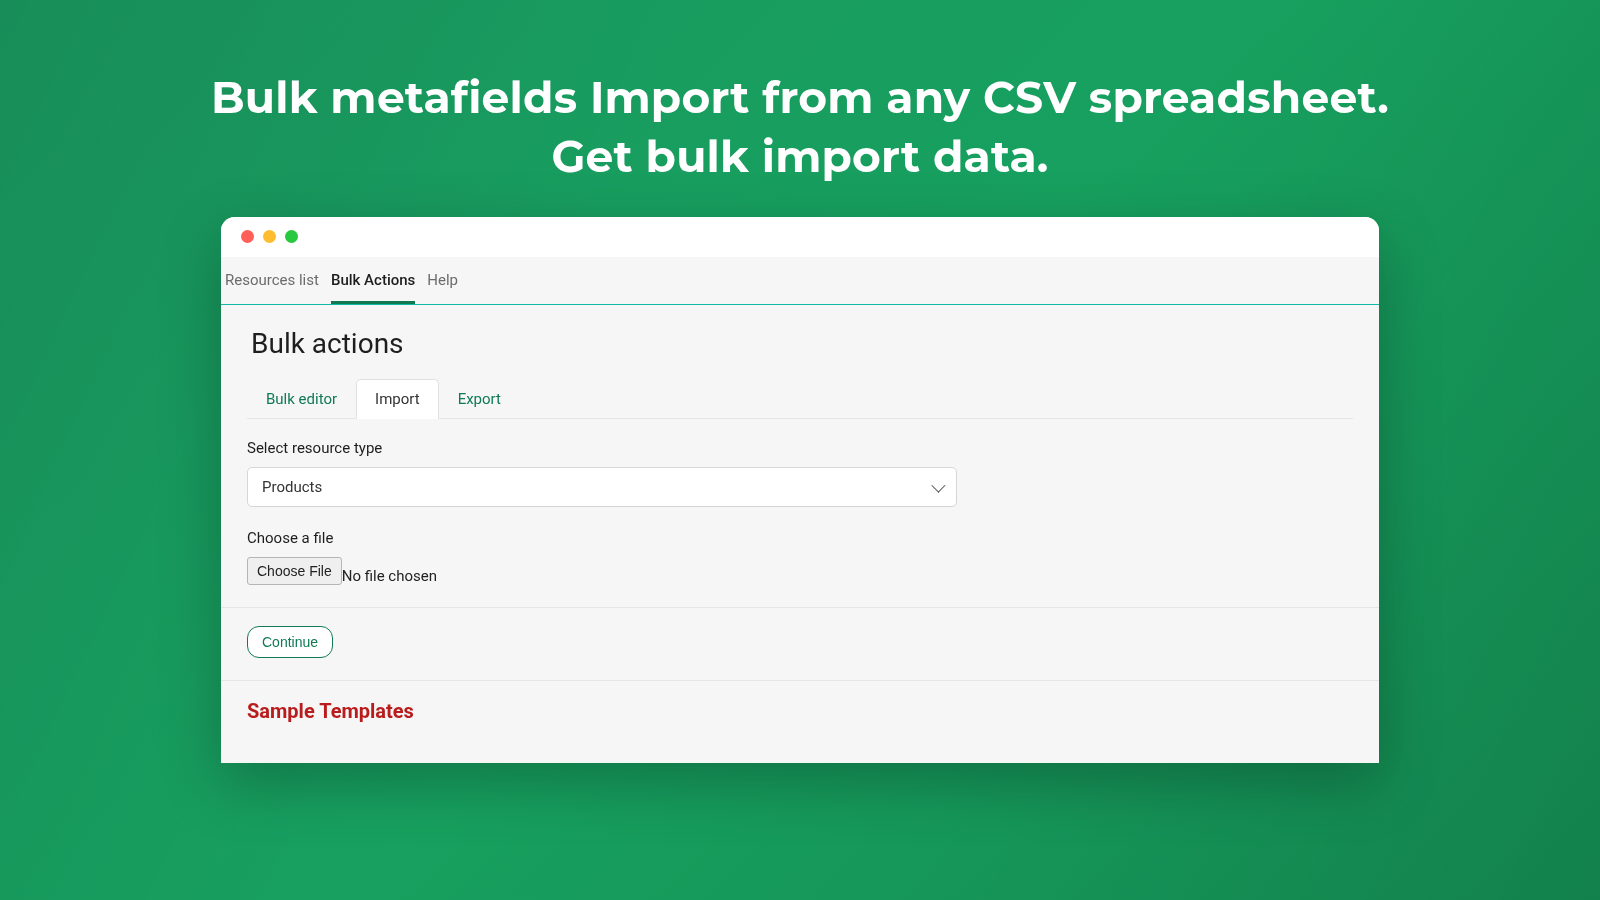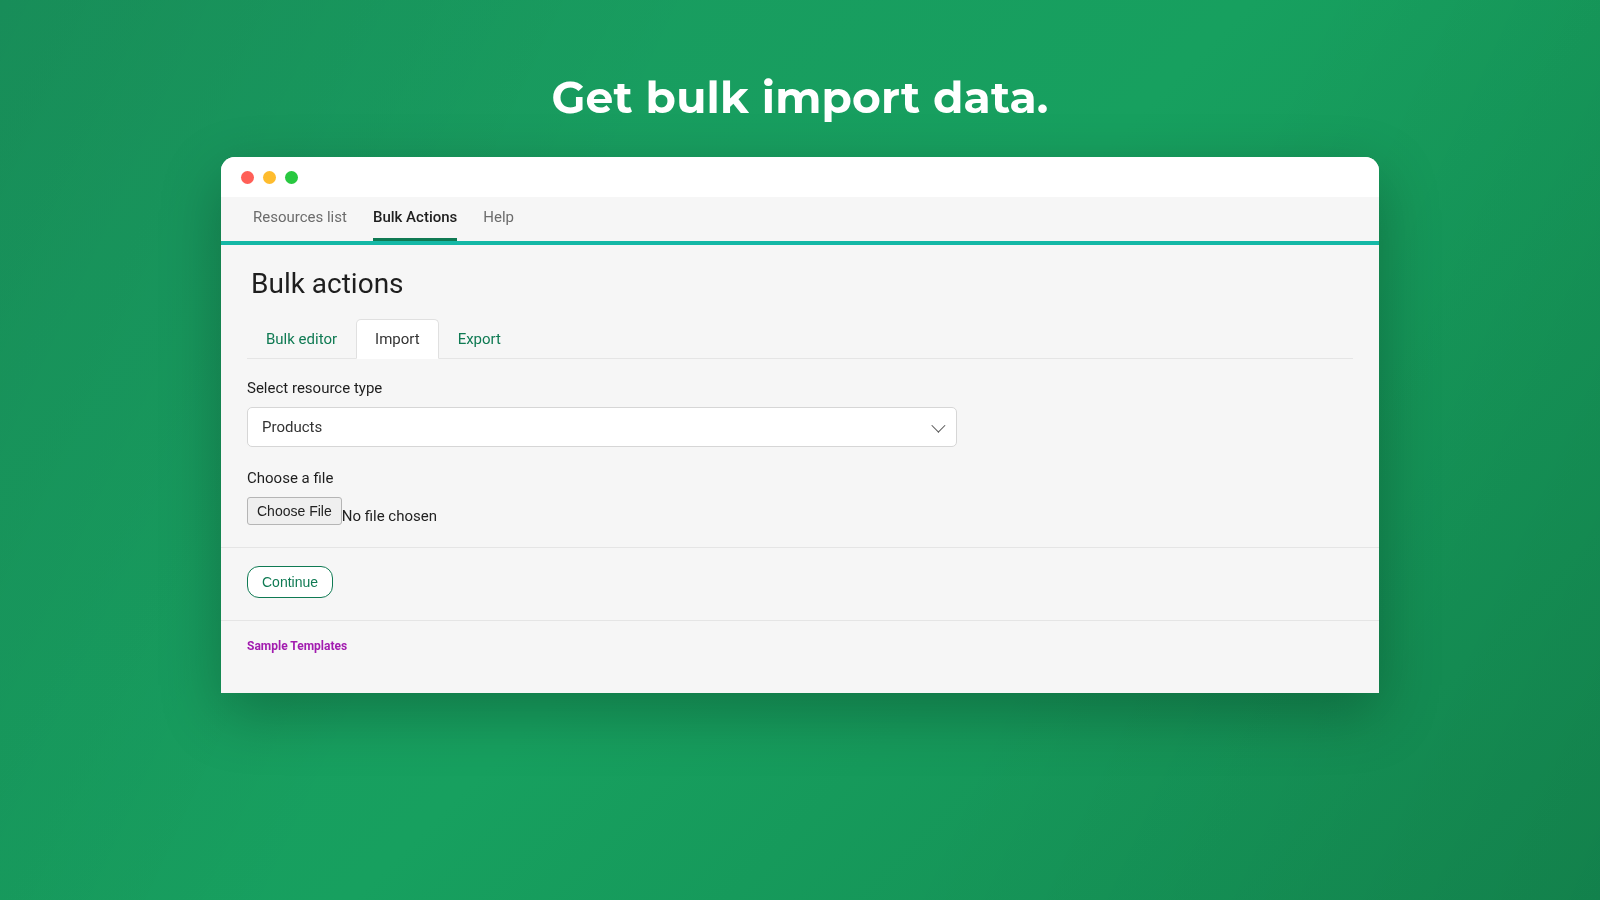--- a/index.html
+++ b/index.html
@@ -46,23 +46,23 @@
       padding-left: 20px;
       gap: 9px;
     }
     .dot { width: 13px; height: 13px; border-radius: 50%; }
     .dot.red { background: #ff5f57; }
     .dot.yellow { background: #febc2e; }
     .dot.green { background: #28c840; }
     .nav {
       background: #f6f6f6;
       display: flex;
-      padding: 0 32px;
-      gap: 26px;
-      border-bottom: 4px solid #14b8a6;
+      padding: 0 4px;
+      gap: 12px;
+      border-bottom: 1px solid #14b8a6;
       height: 48px;
       align-items: flex-end;
     }
     .nav-item {
       color: #6c6c6c;
       font-size: 15px;
       padding: 14px 0 12px 0;
       cursor: pointer;
       border-bottom: 3px solid transparent;
     }
@@ -134,38 +134,39 @@
     .divider { border: none; border-top: 1px solid #e5e5e5; margin: 22px -26px 18px -26px; }
     .continue-btn {
       background: #fff;
       border: 1px solid #0f7a53;
       color: #0f7a53;
       border-radius: 12px;
       padding: 7px 14px;
       font-size: 14px;
       cursor: pointer;
     }
-    .templates-heading { font-size: 12px; font-weight: 700; color: #a21caf; }
+    .templates-heading { font-size: 20px; font-weight: 700; color: #b91c1c; }
     .templates-row { display: flex; align-items: center; gap: 20px; }
     .template-select { flex: 0 0 684px; margin-bottom: 0; }
     .req-btn {
       background: #0f7a53;
       color: #fff;
       border: none;
       border-radius: 5px;
       padding: 9px 14px;
       font-size: 13px;
       cursor: pointer;
       margin-left: 18px;
     }
   </style>
 </head>
 <body>
 
 <div class="headline">
+  <div>Bulk metafields Import from any CSV spreadsheet.</div>
   <div>Get bulk import data.</div>
 </div>
 
 <div class="app-window">
   <div class="titlebar">
     <div class="dot red"></div>
     <div class="dot yellow"></div>
     <div class="dot green"></div>
   </div>
 

